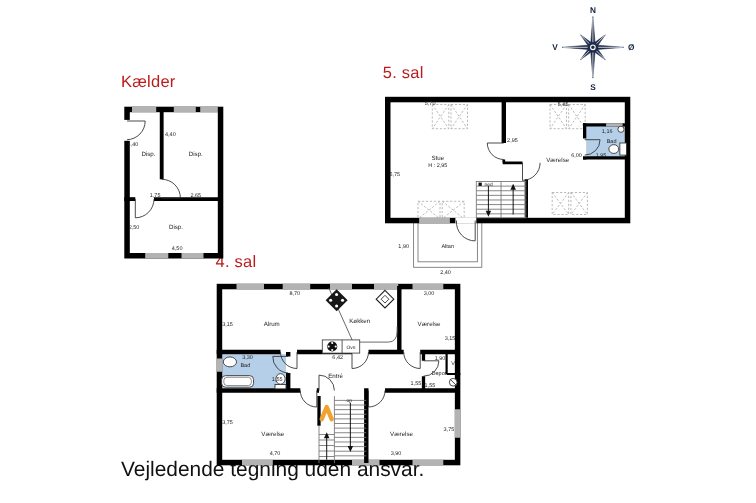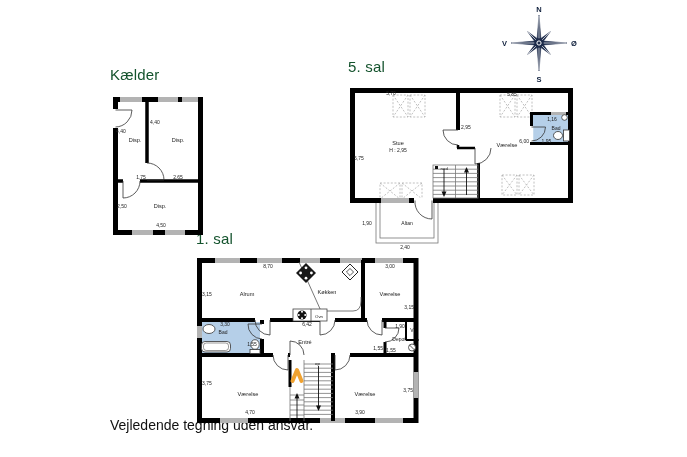--- a/index.html
+++ b/index.html
@@ -1,21 +1,21 @@
 <!DOCTYPE html>
 <html style="--wall: #000000; --window: #b3b3b3; --bath-fill: #b5cfe8; --compass-navy: #1d2b4a; --stair-accent: #f0a230;"><head>
 <meta charset="utf-8">
 <style>
   html,body{margin:0;padding:0;}
   body{
     width:687px;height:457px;position:relative;background:#ffffff;
     font-family:"Liberation Sans", sans-serif;overflow:hidden;
   }
-  .floor-title{position:absolute;font-size:15px;color:#14532d;letter-spacing:.2px;}
-  .footer-note{position:absolute;left:110px;top:400px;font-size:14px;color:#111;margin-top:17px;}
+  .floor-title{position:absolute;font-size:15px;color:#b91c1c;letter-spacing:.2px;}
+  .footer-note{position:absolute;left:110px;top:400px;font-size:19px;color:#111;margin-top:17px;}
   svg{position:absolute;overflow:visible;}
   svg text{font-family:"Liberation Sans", sans-serif;fill:#222;}
   .dim{font-size:5px;}
   .room{font-size:5.6px;}
   .tiny{font-size:4.4px;}
   .wall{stroke:var(--wall,#000);fill:none;}
   .win{stroke:var(--window,#b3b3b3);fill:none;}
   .whitegap{stroke:#fff;fill:none;}
   .door{stroke:#333;stroke-width:0.8;fill:none;}
   .thin{stroke:#555;stroke-width:0.8;fill:none;}
@@ -27,21 +27,21 @@
   .accent{stroke:var(--stair-accent,#f0a230);stroke-width:4;fill:none;stroke-linecap:round;stroke-linejoin:round;}
   .compass-star{fill:var(--compass-navy,#1d2b4a);stroke:var(--compass-navy,#1d2b4a);stroke-width:.5;}
   .compass-letter{font-size:7.5px;font-weight:bold;fill:#10203d;}
   .facet{stroke:#fff;stroke-width:.7;}
 </style>
 </head>
 <body>
 
 <div class="floor-title" style="left:110px;top:66px;">Kælder</div>
 <div class="floor-title" style="left:348px;top:58px;">5. sal</div>
-<div class="floor-title" style="left:196px;top:230px;">1. sal</div>
+<div class="floor-title" style="left:196px;top:230px;">4. sal</div>
 <div class="footer-note">Vejledende tegning uden ansvar.</div>
 
 <svg style="left:500px;top:2px;" width="78" height="82" viewBox="0 0 78 82">
   <polygon class="compass-star" points="39,13 40.9,36.4 50.3,29.7 43.6,39.1 67,41 43.6,42.9 50.3,52.3 40.9,45.6 39,69 37.1,45.6 27.7,52.3 34.4,42.9 11,41 34.4,39.1 27.7,29.7 37.1,36.4"></polygon>
   <g class="facet">
     <line x1="39" y1="41" x2="39" y2="14"></line>
       <line x1="39" y1="41" x2="66" y2="41"></line>
     <line x1="39" y1="41" x2="39" y2="68"></line>
       <line x1="39" y1="41" x2="12" y2="41"></line>
     <line x1="39" y1="41" x2="49.8" y2="30.2"></line>

